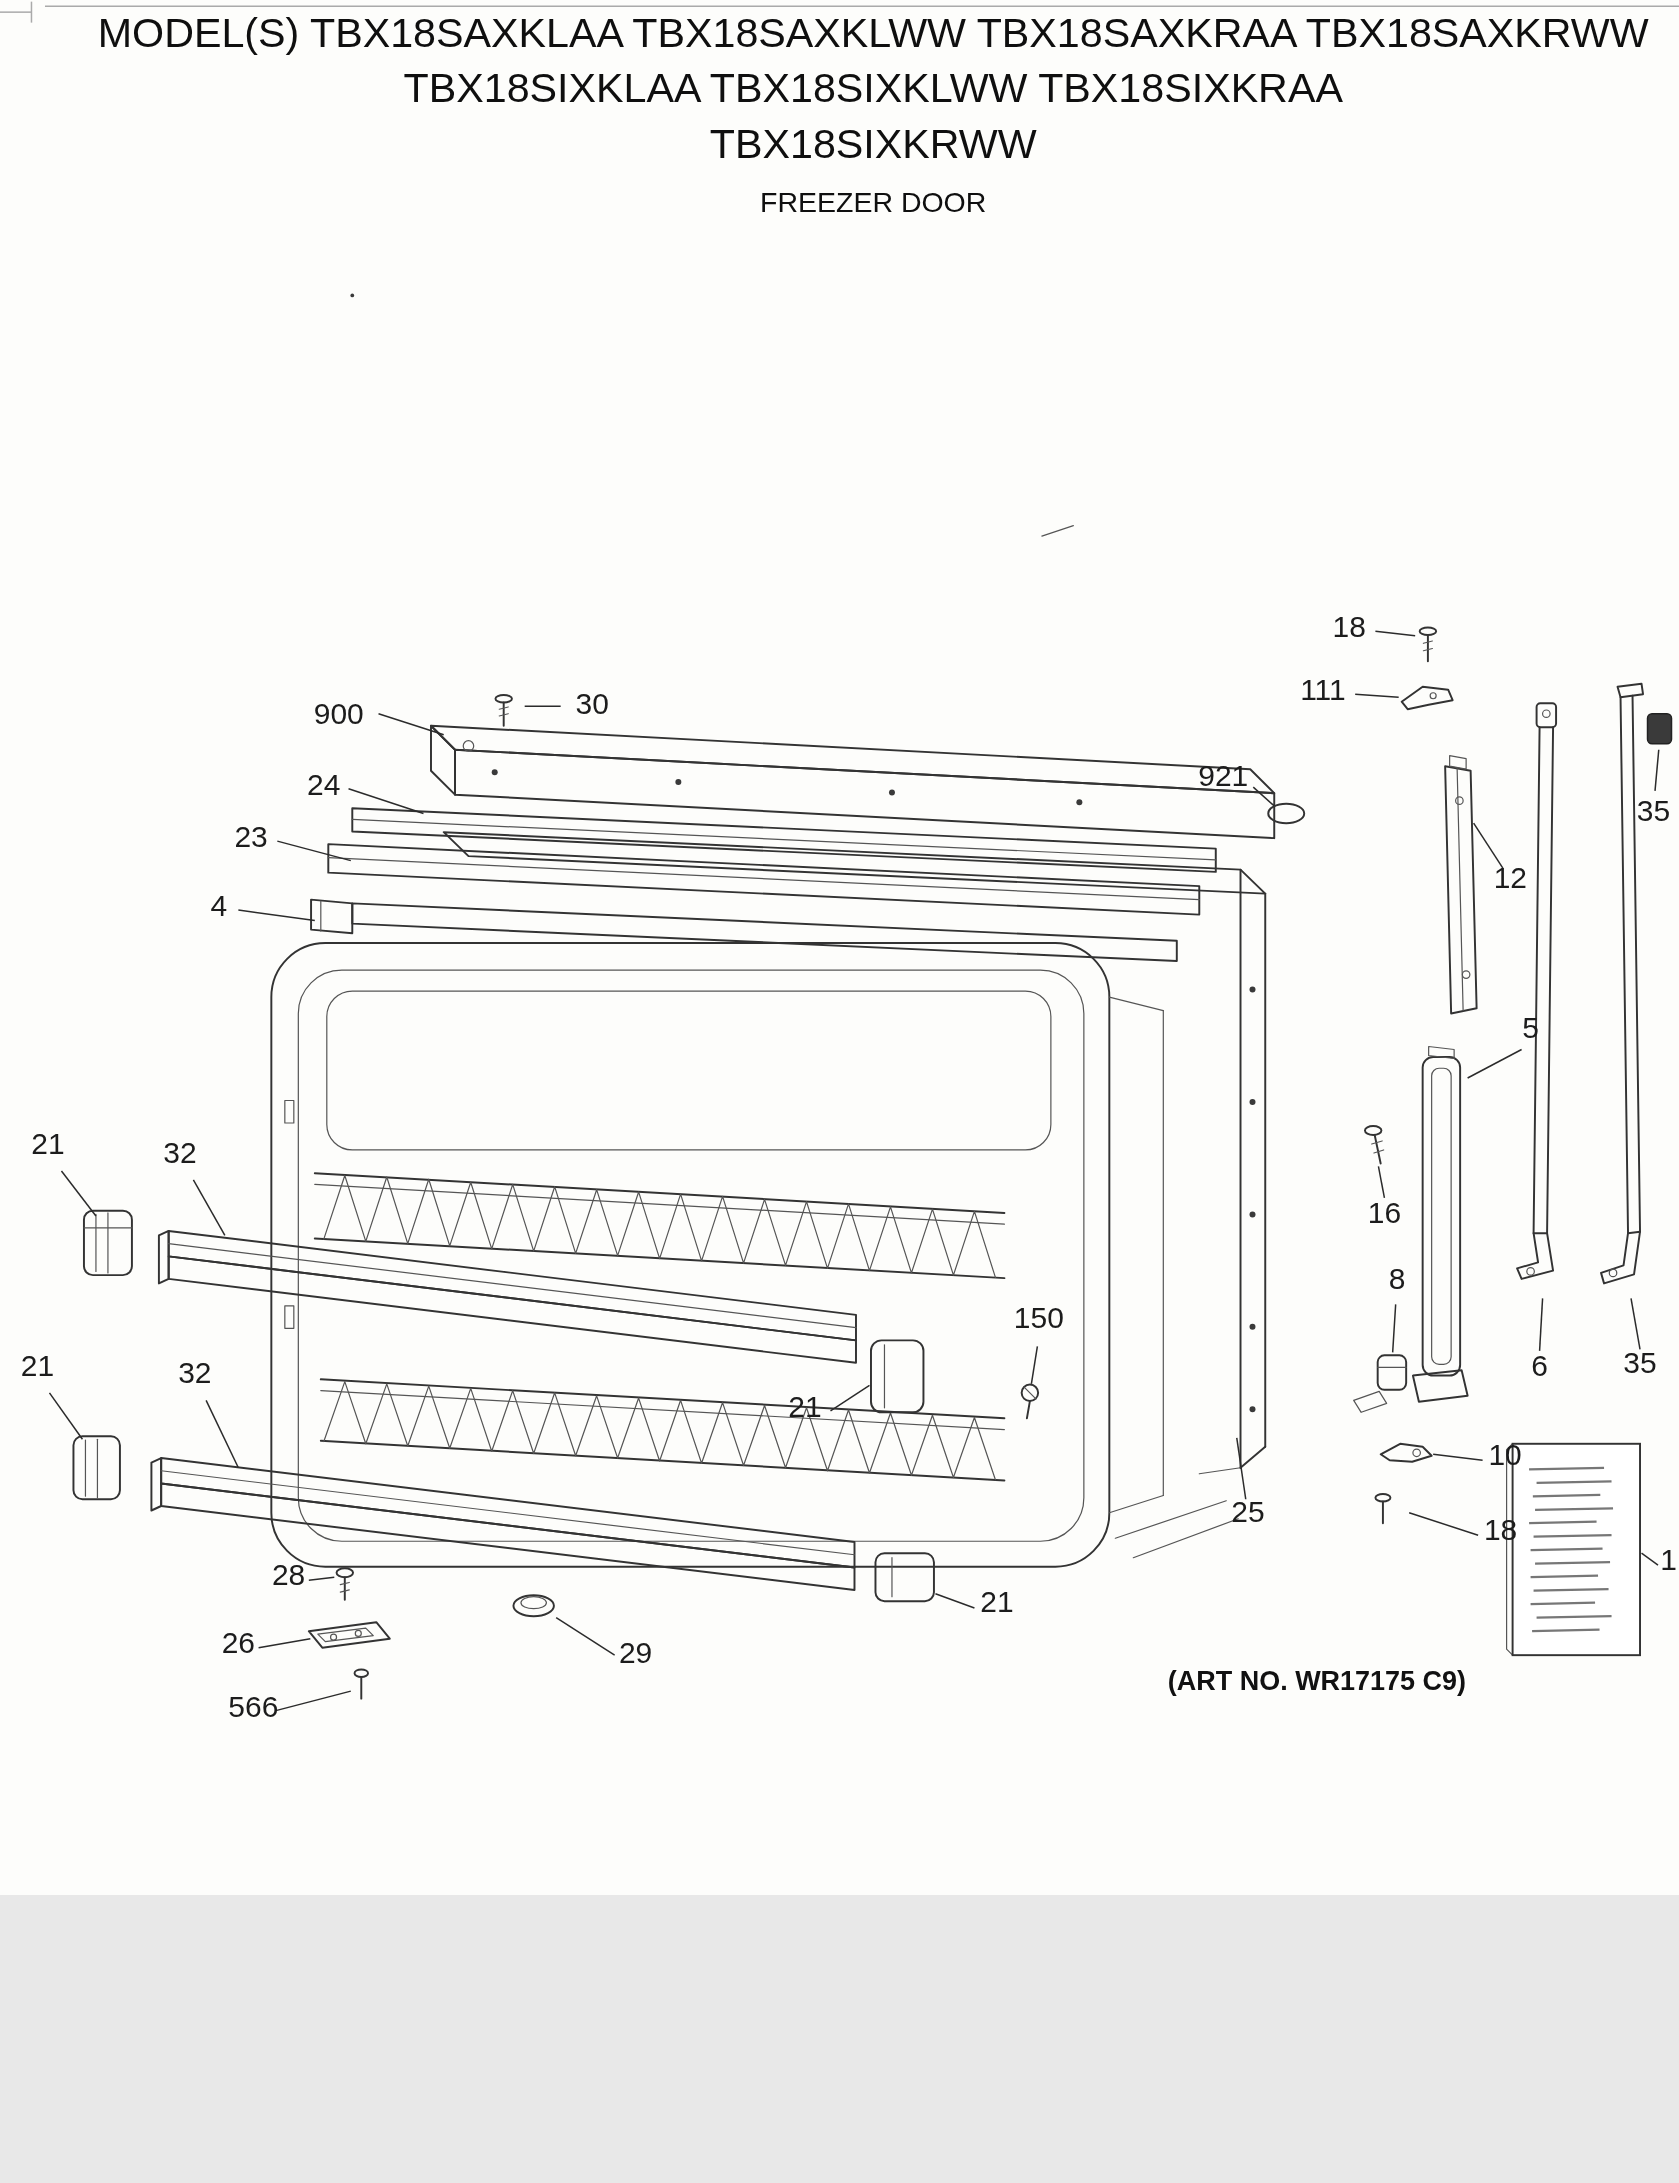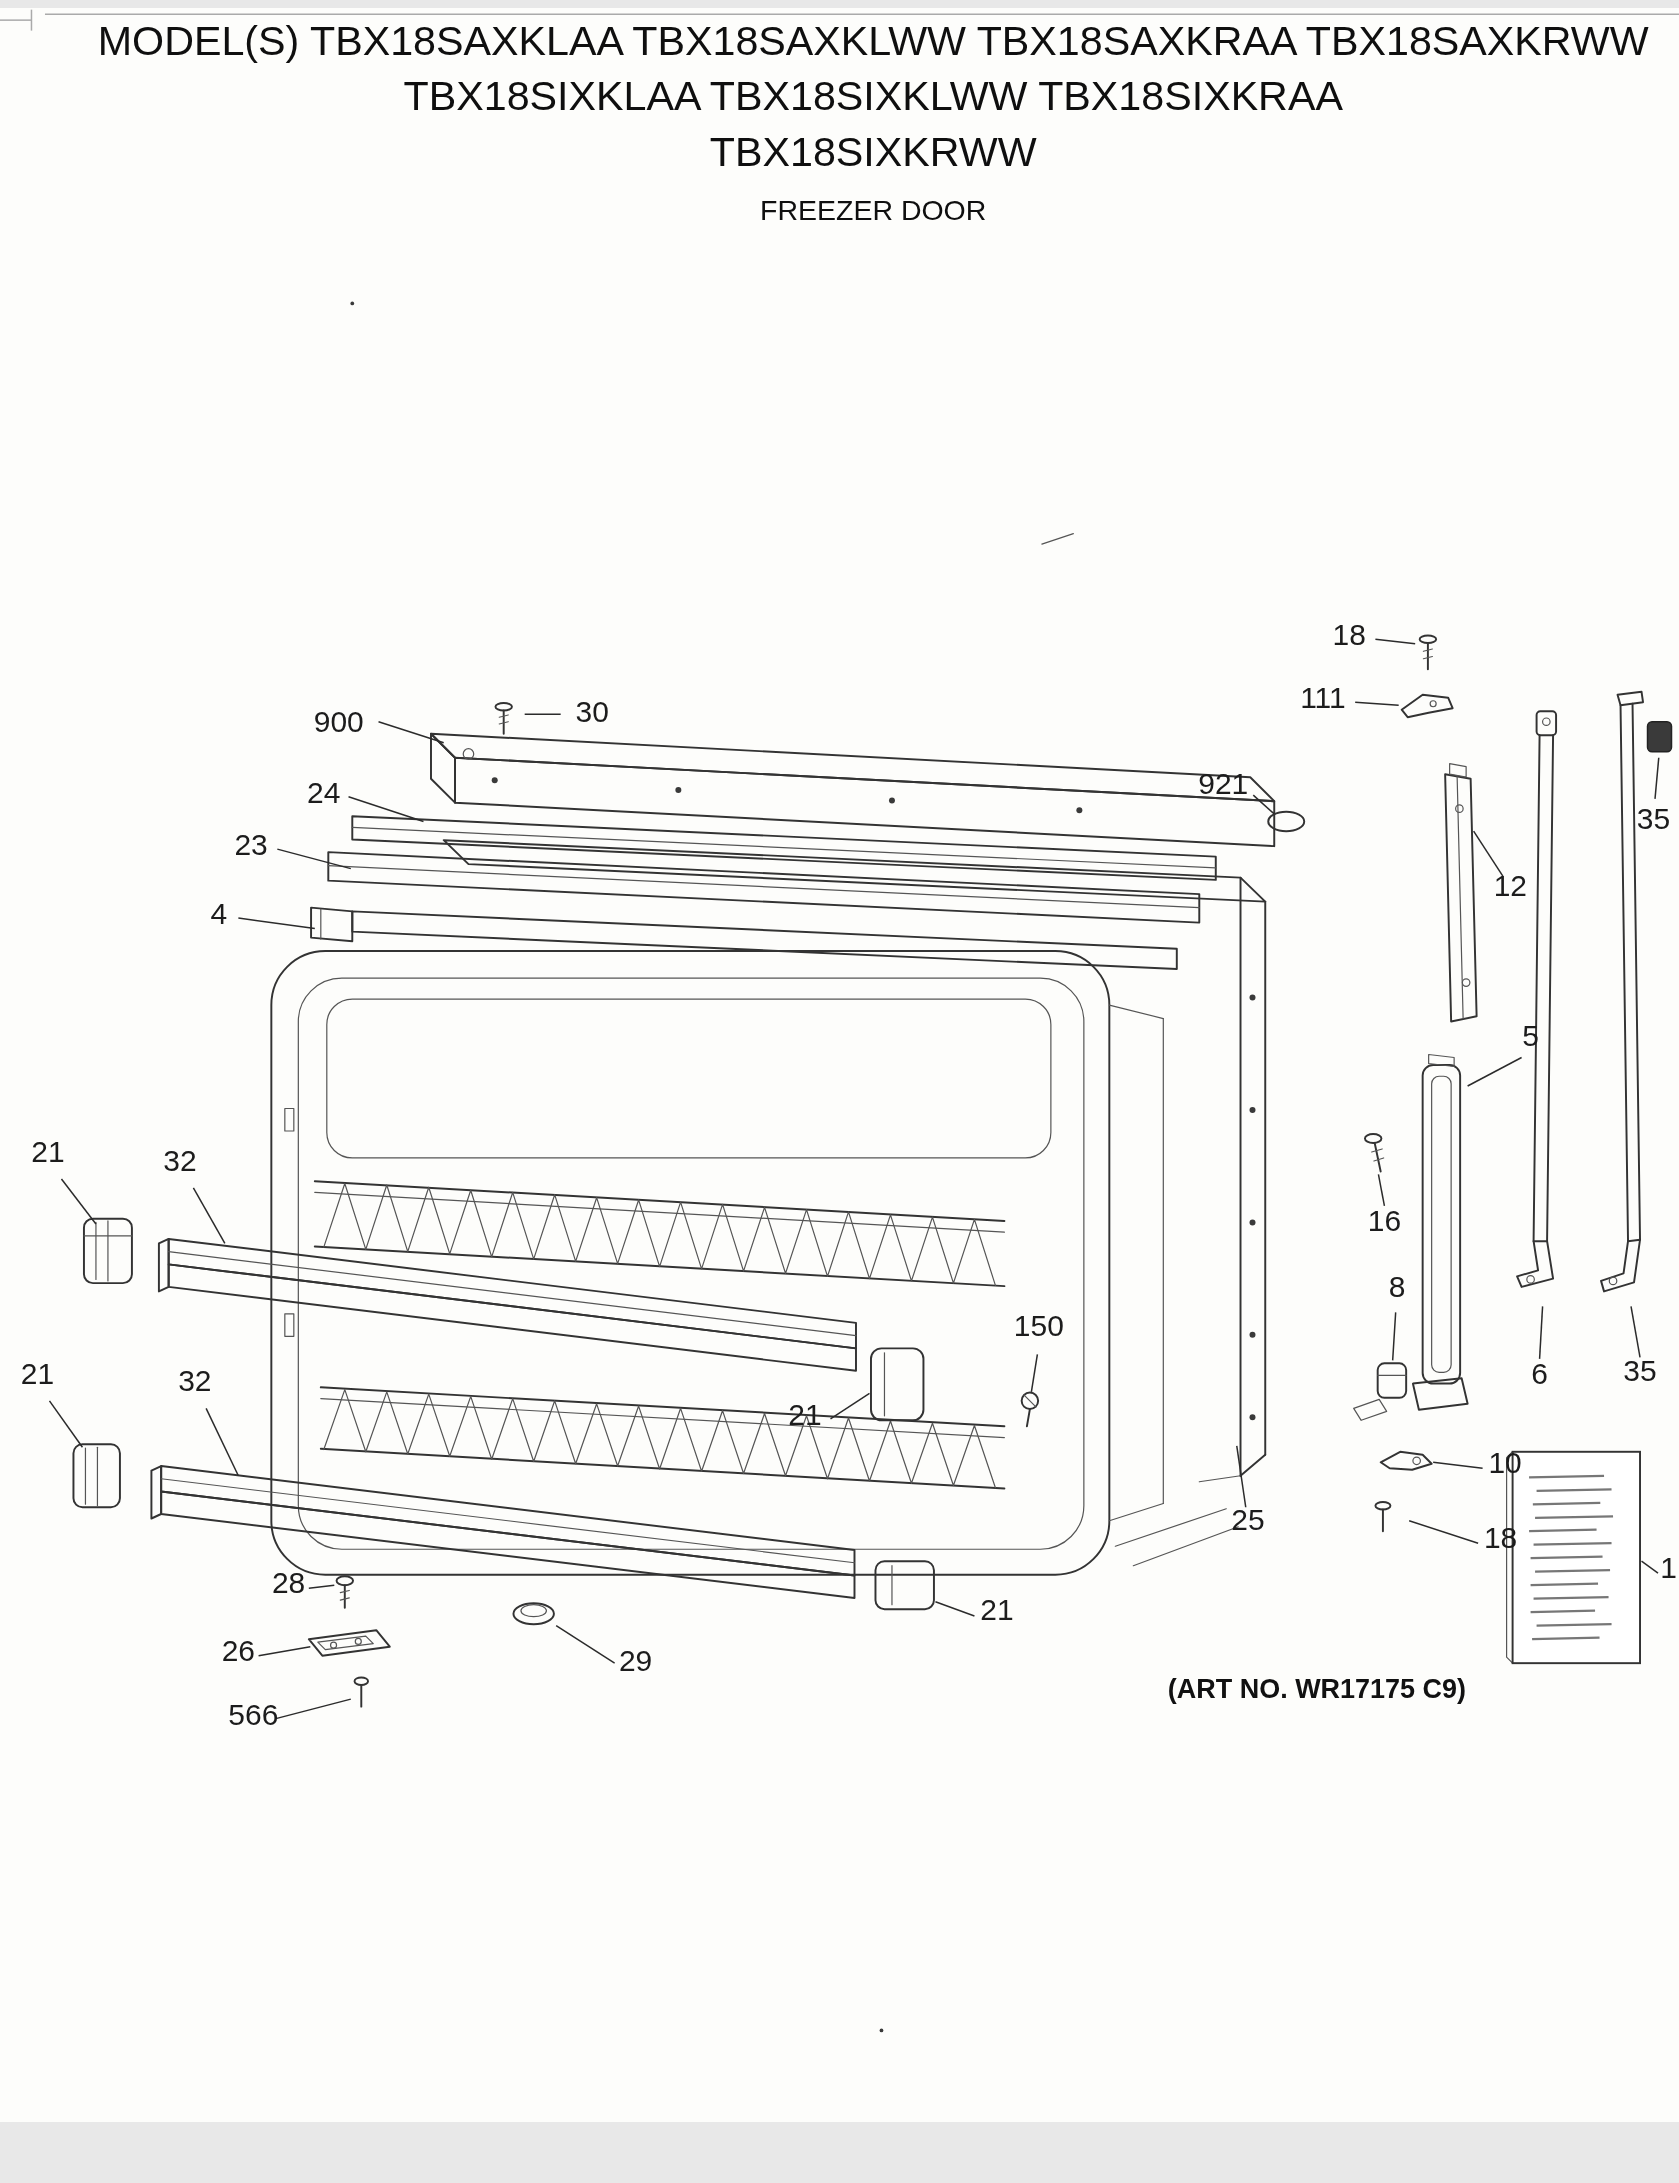--- a/index.html
+++ b/index.html
@@ -1,16 +1,16 @@
 <!DOCTYPE html>
 <html style="font-size:12px"><head>
 <meta charset="utf-8">
 <style>
   html,body{margin:0;padding:0;background:#e8e8e8;}
-  .page{width:1679px;height:2114px;background:#fdfdfb;position:relative;margin:8px auto;
+  .page{width:1679px;height:1895px;background:#fdfdfb;position:relative;margin:0 auto;
         font-family:"Liberation Sans", sans-serif;text-align:right;}
   svg{display:block;}
   .ln  {fill:none;stroke:#333;stroke-width:2.6;stroke-linejoin:round;stroke-linecap:round;}
   .lnt {fill:none;stroke:#555;stroke-width:1.6;stroke-linejoin:round;stroke-linecap:round;}
   .hole{fill:#3a3a3a;stroke:none;}
   .h1{font-size:55px;fill:#0f0f0f;text-anchor:middle;font-family:"Liberation Sans",sans-serif;}
   .h2{font-size:38px;fill:#0f0f0f;text-anchor:middle;font-family:"Liberation Sans",sans-serif;}
   .artno{font-size:36px;font-weight:bold;fill:#111;text-anchor:start;font-family:"Liberation Sans",sans-serif;}
   .callout{font-size:40px;fill:#1c1c1c;text-anchor:middle;font-family:"Liberation Sans",sans-serif;}
   .leader{stroke:#2b2b2b;stroke-width:2;fill:none;}

